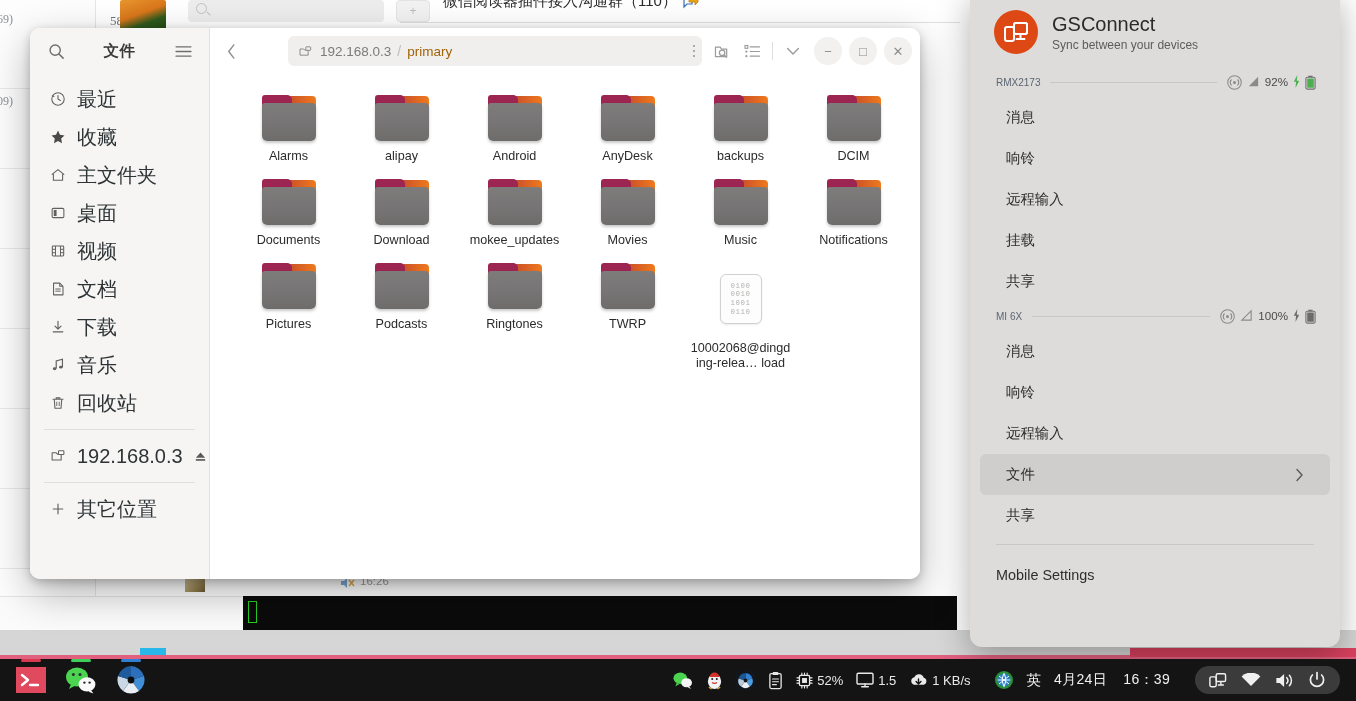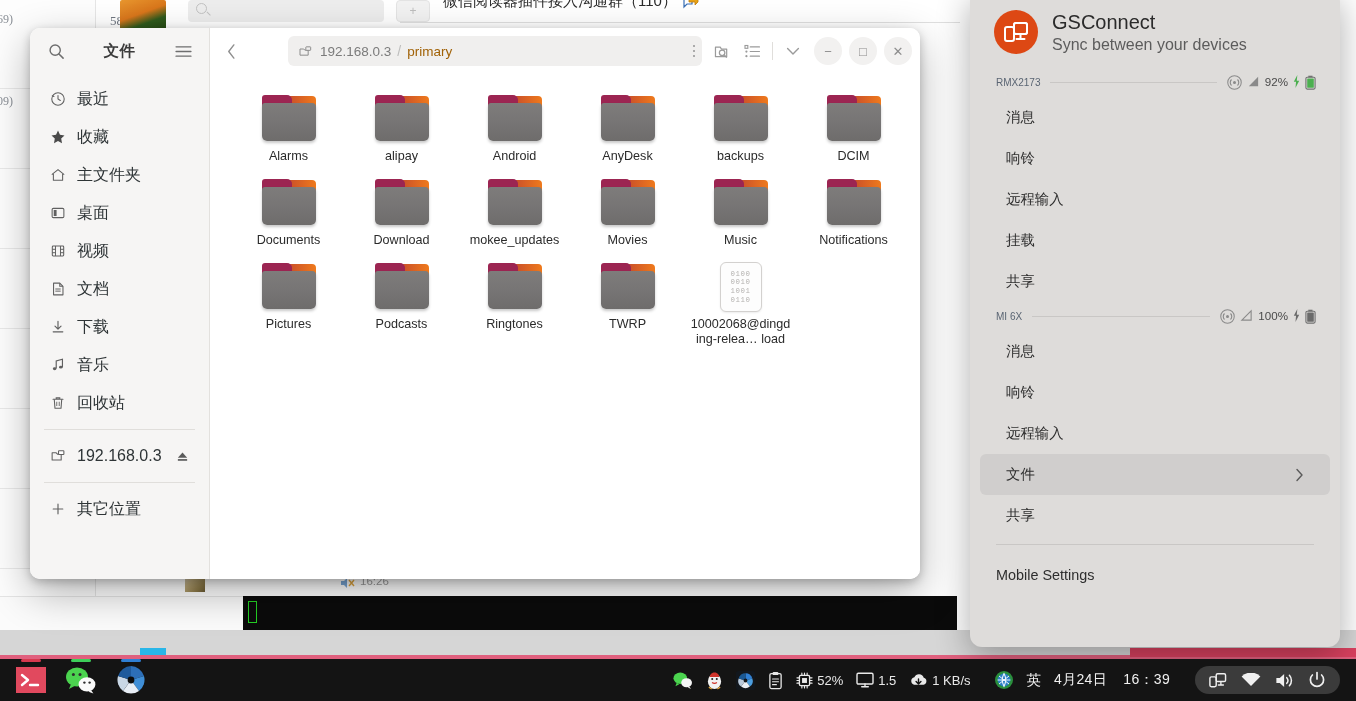--- a/index.html
+++ b/index.html
@@ -138,21 +138,21 @@
     flex: 1; text-align: center; font-size: 15.5px; color: #3b3b3b; font-weight: 600;
     letter-spacing: .5px;
   }
   .icon-btn {
     width: 28px; height: 28px; display: flex; align-items: center; justify-content: center;
     border-radius: 5px; cursor: default;
   }
   .sb-list { padding-top: 6px; }
   .sb-item {
     height: 38px; display: flex; align-items: center; gap: 11px;
-    padding: 0 14px; font-size: 16px; color: #2e3436;
+    padding: 0 14px; font-size: 20px; color: #2e3436;
     border-radius: 6px; margin: 0 6px;
   }
   .sb-item .lbl { white-space: nowrap; }
   .sb-sep { height: 1px; background: #e0dedb; margin: 7px 14px; }
   .sb-eject { margin-left: auto; }
 
   .fm-main { flex: 1; display: flex; flex-direction: column; min-width: 0; }
   .fm-header {
     height: 46px; display: flex; align-items: center; gap: 6px;
     padding: 0 8px 0 6px; background: #ffffff; flex: 0 0 auto;
@@ -200,21 +200,21 @@
     background: linear-gradient(90deg,#c0452e,#ef7a1c); border-radius: 3px 4px 0 0;
   }
   .folder .body {
     position: absolute; left: 2px; top: 9px; width: 54px; height: 38px;
     background: linear-gradient(180deg,#7e7c7b 0%, #767474 55%, #6e6c6b 100%);
     border-radius: 3px 4px 5px 5px;
     box-shadow: 0 2px 3px rgba(0,0,0,.22);
   }
   
   .binfile {
-    position: relative; width: 42px; height: 50px; margin: 0 auto;
+    position: relative; width: 42px; height: 50px; margin: 12px auto;
     background: #fdfdfd; border: 1.3px solid #d3d1cf; border-radius: 6px;
     display: flex; align-items: center; justify-content: center;
     box-shadow: 0 1px 2px rgba(0,0,0,.08);
   }
   .binfile .bits {
     font-family: "Liberation Mono", "DejaVu Sans Mono", monospace;
     font-size: 7.4px; line-height: 8.6px; color: #b4b2b0; letter-spacing: .6px;
   }
 
   
@@ -223,21 +223,21 @@
     background: #dedcda; border-radius: 12px;
     box-shadow: 0 10px 34px rgba(0,0,0,.32);
     padding: 20px 0 0 0; display: flex; flex-direction: column;
   }
   .gs-head { display: flex; align-items: center; gap: 14px; padding: 0 24px 14px 24px; }
   .gs-logo {
     width: 44px; height: 44px; border-radius: 50%; background: #dd4814;
     display: flex; align-items: center; justify-content: center; flex: 0 0 auto;
   }
   .gs-title { font-size: 20px; color: #2b2b2b; line-height: 24px; }
-  .gs-sub { font-size: 16px; color: #5c5c5c; margin-top: 2px; }
+  .gs-sub { font-size: 12px; color: #5c5c5c; margin-top: 2px; }
   .gs-devrow {
     display: flex; align-items: center; gap: 10px; padding: 7px 24px 7px 26px;
   }
   .gs-devname { font-size: 10px; color: #5a6573; font-weight: 400; white-space: nowrap; }
   .gs-devline { flex: 1; height: 1px; background: #c9c7c5; }
   .gs-stat { display: flex; align-items: flex-start; gap: 5px; }
   .gs-batt { font-size: 11.6px; color: #4a4a4a; }
   .gs-menu-item {
     height: 41px; display: flex; align-items: center; padding: 0 26px;
     font-size: 14.4px; color: #2e2e2e; margin: 0 10px; border-radius: 6px;

